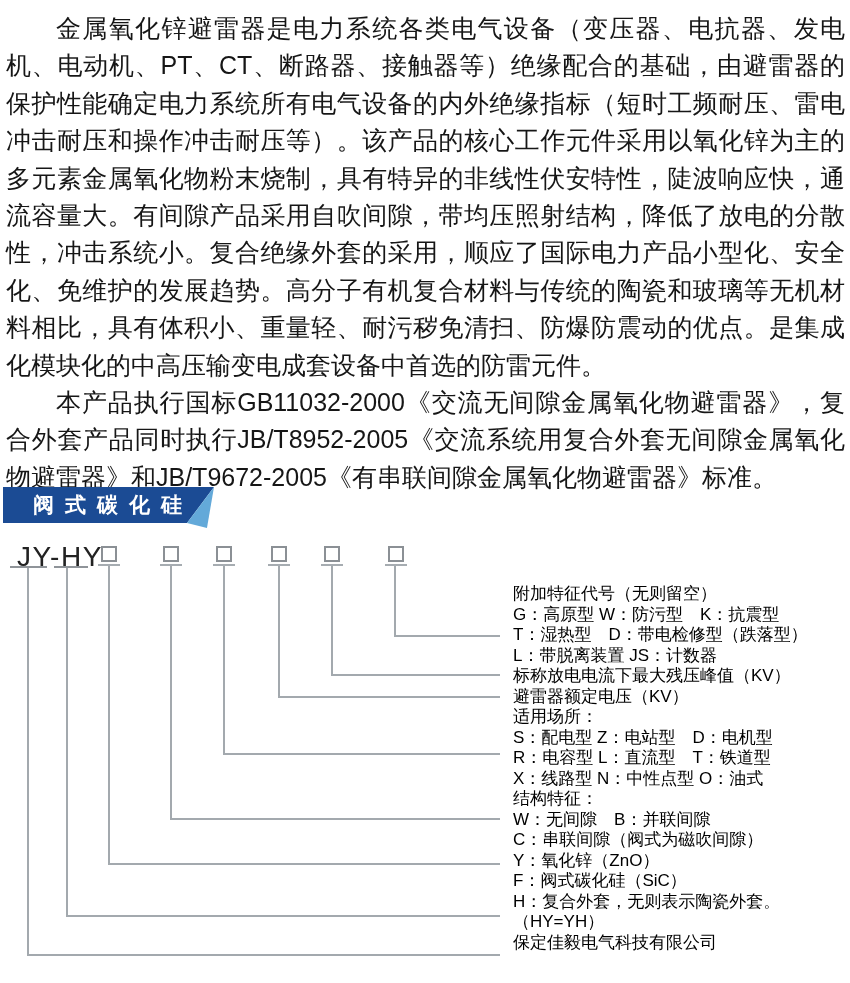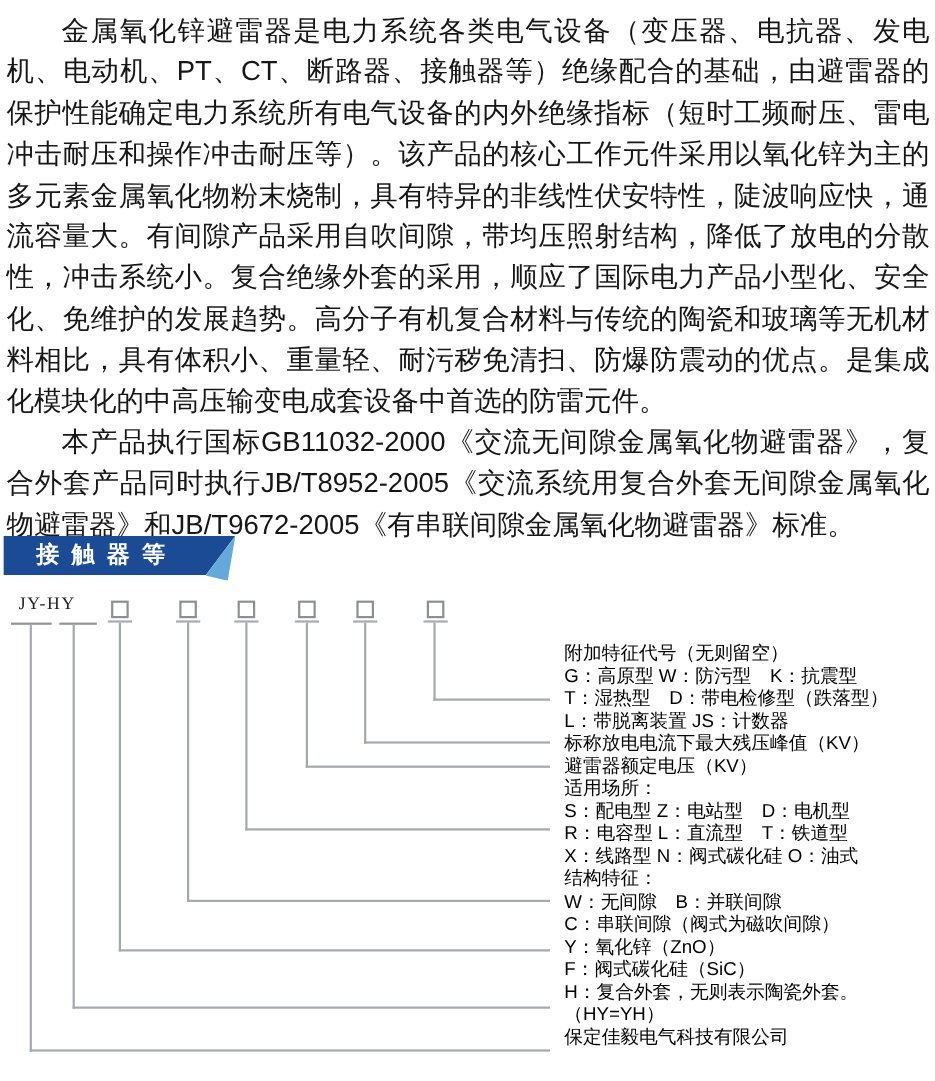--- a/index.html
+++ b/index.html
@@ -28,22 +28,22 @@
     box-sizing:border-box;white-space:nowrap;
   }
   .banner-fold{
     position:absolute;left:187px;top:487px;
     width:27px;height:41px;
     clip-path:polygon(100% 0,0 88%,74% 100%);
   }
   
   .model-prefix{
     position:absolute;left:17px;top:541px;
-    font-size:16px;letter-spacing:1.5px;color:#222;
-    font-family:Liberation Serif, serif;
+    font-size:28px;letter-spacing:1.5px;color:#222;
+    font-family:Liberation Sans, sans-serif;
   }
   .u{position:absolute;height:2px;background:#8f9499;}
   .mbox{
     position:absolute;top:546px;width:12px;height:12px;
     border:2px solid #8b9095;background:#fff;
   }
   .mboxu{position:absolute;top:564px;height:2px;width:22px;background:#a6acb1;}
   .vl{position:absolute;width:2px;background:#a3a9ae;}
   .hl{position:absolute;height:2px;background:#a3a9ae;}
   
@@ -58,21 +58,21 @@
 <body>
 
 <div class="page">
 
   <div class="intro">
     <p>金属氧化锌避雷器是电力系统各类电气设备（变压器、电抗器、发电机、电动机、PT、CT、断路器、接触器等）绝缘配合的基础，由避雷器的保护性能确定电力系统所有电气设备的内外绝缘指标（短时工频耐压、雷电冲击耐压和操作冲击耐压等）。该产品的核心工作元件采用以氧化锌为主的多元素金属氧化物粉末烧制，具有特异的非线性伏安特性，陡波响应快，通流容量大。有间隙产品采用自吹间隙，带均压照射结构，降低了放电的分散性，冲击系统小。复合绝缘外套的采用，顺应了国际电力产品小型化、安全化、免维护的发展趋势。高分子有机复合材料与传统的陶瓷和玻璃等无机材料相比，具有体积小、重量轻、耐污秽免清扫、防爆防震动的优点。是集成化模块化的中高压输变电成套设备中首选的防雷元件。</p>
     <p>本产品执行国标GB11032-2000《交流无间隙金属氧化物避雷器》，复合外套产品同时执行JB/T8952-2005《交流系统用复合外套无间隙金属氧化物避雷器》和JB/T9672-2005《有串联间隙金属氧化物避雷器》标准。</p>
   </div>
 
   <div class="banner-main" style="background:#1b4b94;">
-    <span>接触器等</span>
+    <span>阀式碳化硅</span>
   </div>
   <div class="banner-fold" style="background:#63a9d9;"></div>
 
   <div>
 
     <div class="model-prefix">JY-HY</div>
 
     <div class="u" style="left:10px;top:566px;width:37px;"></div>
     <div class="u" style="left:54px;top:566px;width:34px;"></div>
 
@@ -116,21 +116,21 @@
     <div class="anns">
       <div class="ann-line">附加特征代号（无则留空）</div>
       <div class="ann-line">G：高原型 W：防污型　K：抗震型</div>
       <div class="ann-line">T：湿热型　D：带电检修型（跌落型）</div>
       <div class="ann-line">L：带脱离装置 JS：计数器</div>
       <div class="ann-line">标称放电电流下最大残压峰值（KV）</div>
       <div class="ann-line">避雷器额定电压（KV）</div>
       <div class="ann-line">适用场所：</div>
       <div class="ann-line">S：配电型 Z：电站型　D：电机型</div>
       <div class="ann-line">R：电容型 L：直流型　T：铁道型</div>
-      <div class="ann-line">X：线路型 N：阀式碳化硅 O：油式</div>
+      <div class="ann-line">X：线路型 N：中性点型 O：油式</div>
       <div class="ann-line">结构特征：</div>
       <div class="ann-line">W：无间隙　B：并联间隙</div>
       <div class="ann-line">C：串联间隙（阀式为磁吹间隙）</div>
       <div class="ann-line">Y：氧化锌（ZnO）</div>
       <div class="ann-line">F：阀式碳化硅（SiC）</div>
       <div class="ann-line">H：复合外套，无则表示陶瓷外套。</div>
       <div class="ann-line">（HY=YH）</div>
       <div class="ann-line">保定佳毅电气科技有限公司</div>
     </div>
 

